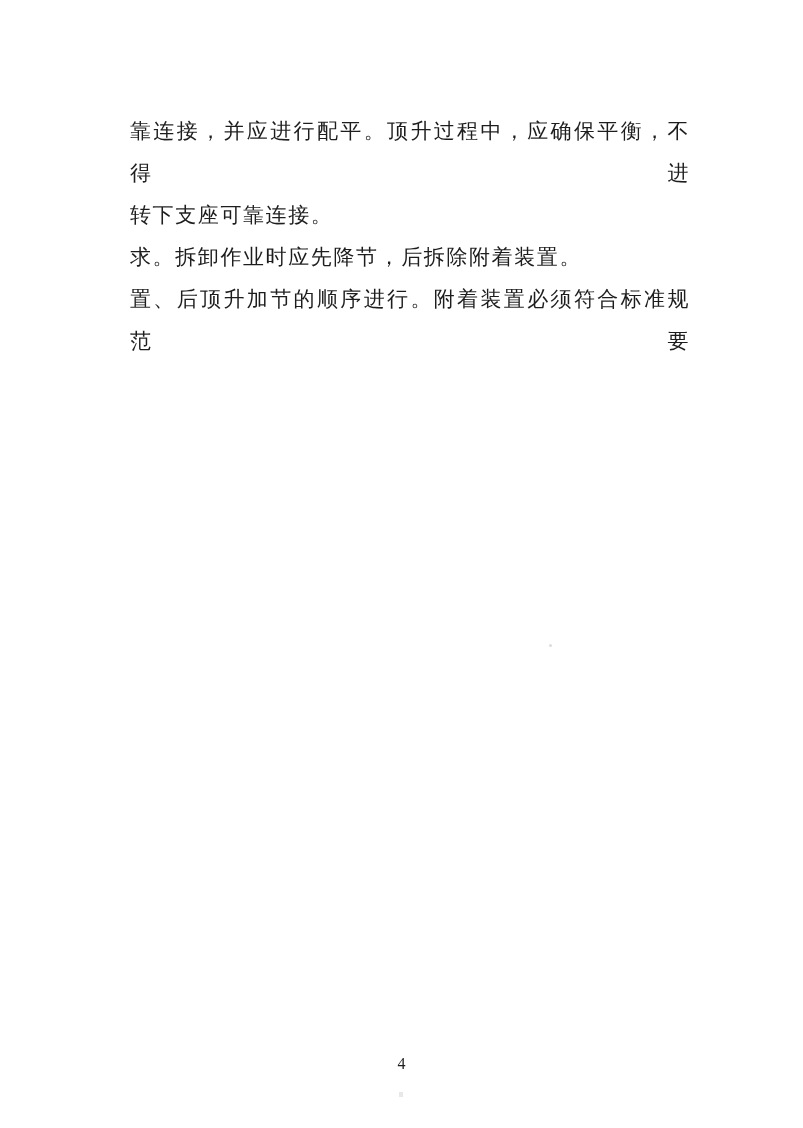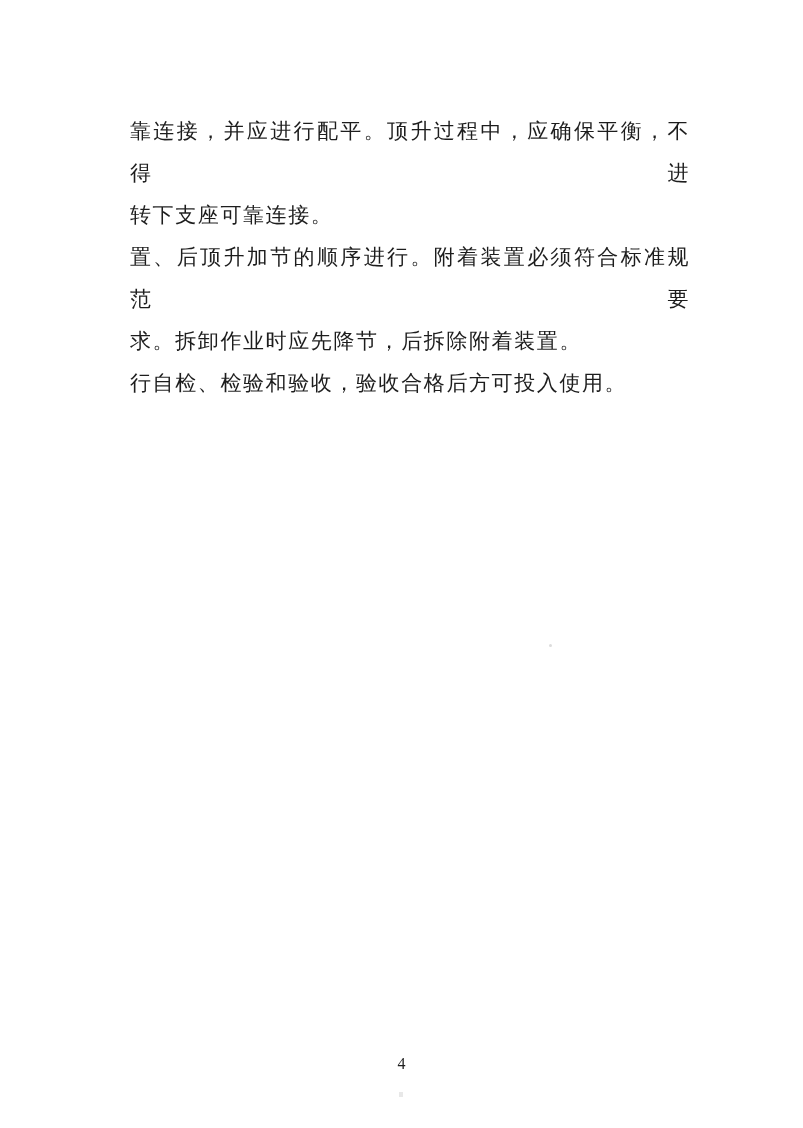--- a/index.html
+++ b/index.html
@@ -67,20 +67,19 @@
     background: #e8e8e8;
   }
 </style>
 </head>
 <body>
 
 <div class="page">
   <div class="text-block">
       <div class="line fill">靠连接，并应进行配平。顶升过程中，应确保平衡，不得进</div>
       <div class="line last">转下支座可靠连接。</div>
+      <div class="line last">求。拆卸作业时应先降节，后拆除附着装置。</div>
       <div class="line fill">置、后顶升加节的顺序进行。附着装置必须符合标准规范要</div>
-      <div class="line last">求。拆卸作业时应先降节，后拆除附着装置。</div>
-      <div class="line last">行自检、检验和验收，验收合格后方可投入使用。</div>
     </div>
   <div class="scan-speck-1"></div>
   <div class="page-number">4</div>
   <div class="scan-speck-2"></div>
 </div>
 
 </body></html>

